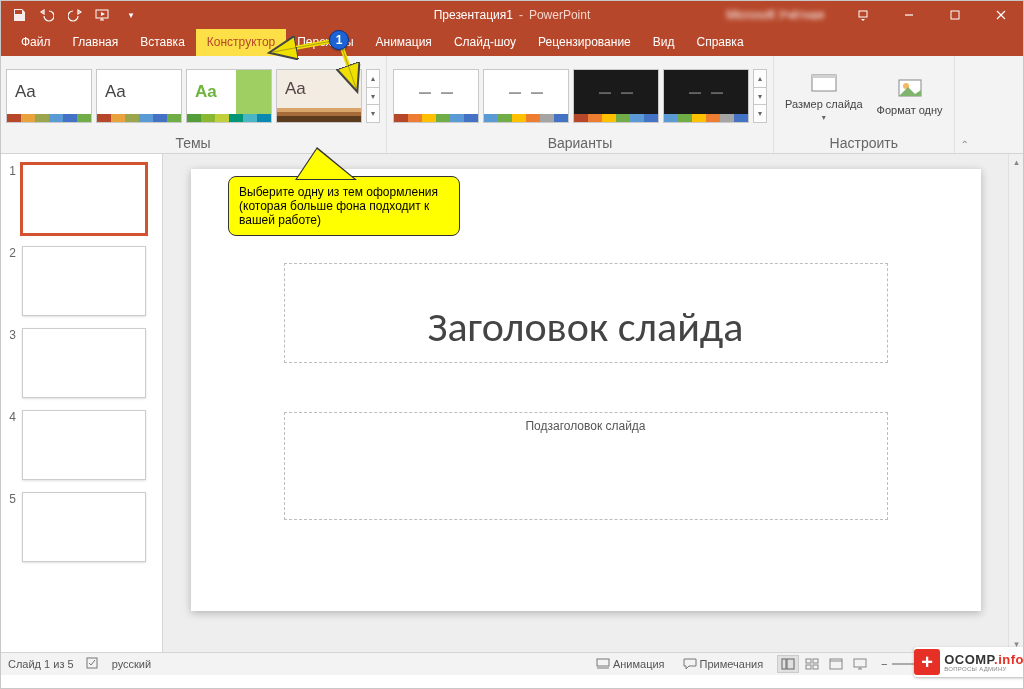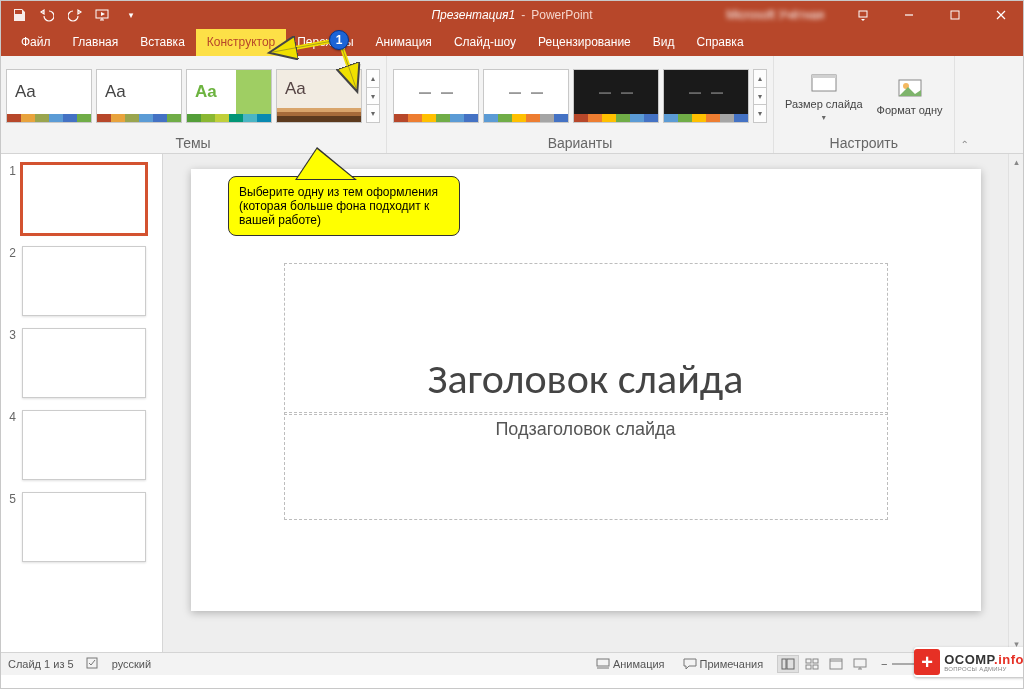--- a/index.html
+++ b/index.html
@@ -2,21 +2,21 @@
 <html><head>
 <meta charset="utf-8">
 <style>
 * { margin: 0; padding: 0; box-sizing: border-box; font-family: "Segoe UI", Arial, sans-serif; }
 body { width: 1024px; height: 689px; background: #fff; overflow: hidden; position: relative; }
 
 .titlebar { height: 29px; background: #b7472a; display: flex; align-items: center; color: #fff; font-size: 12px; position: relative; }
 .qat { display: flex; gap: 2px; padding-left: 6px; align-items: center; }
 .qat-btn { width: 26px; height: 24px; display: flex; align-items: center; justify-content: center; color: #fff; }
 .title-center { position: absolute; left: 50%; transform: translateX(-50%); display: flex; gap: 6px; align-items: center; }
-.title-center .doc { color: #fff; font-style: italic; }
+.title-center .doc { color: #fff; }
 .title-center .app { color: #f5d5cc; }
 .win-btns { margin-left: auto; display: flex; }
 .win-btn { width: 46px; height: 29px; display: flex; align-items: center; justify-content: center; color: #fff; }
 .blur-name { position: absolute; right: 200px; color: #fff; filter: blur(2.5px); font-size: 12px; }
 
 .ribbon-tabs { height: 27px; background: #b7472a; display: flex; align-items: center; color: #fff; font-size: 12px; padding-left: 10px; }
 .rtab { padding: 0 11px; height: 27px; line-height: 27px; cursor: pointer; }
 .rtab.active { background: #fde047; color: #b7472a; }
 .tell-me { margin-left: auto; display: flex; gap: 18px; align-items: center; padding-right: 18px; }
 .tell-me span { display: flex; align-items: center; gap: 4px; }
@@ -46,24 +46,24 @@
 
 .workspace { height: 498px; display: flex; background: #eee; }
 .thumbnails { width: 163px; background: #fff; border-right: 1px solid #d6d6d6; overflow-y: auto; padding: 10px 0; }
 .thumb-item { display: flex; gap: 6px; margin-bottom: 12px; padding-left: 4px; }
 .thumb-num { font-size: 12px; color: #666; width: 12px; text-align: right; }
 .thumb-slide { width: 124px; height: 70px; background: #fff; border: 1px solid #ccc; box-shadow: 0 1px 2px rgba(0,0,0,.12); cursor: pointer; }
 .thumb-slide.selected { outline: 3px solid #d35230; outline-offset: -1px; }
 
 .slide-area { flex: 1; position: relative; display: flex; justify-content: center; padding-top: 15px; }
 .slide { width: 790px; height: 442px; background: #fff; box-shadow: 0 2px 8px rgba(0,0,0,.25); position: relative; }
-.title-ph { position: absolute; left: 93px; top: 94px; width: 604px; height: 152px; border: 1px dashed #bdbdbd; display: flex; align-items: flex-end; justify-content: center; padding-bottom: 10px; }
+.title-ph { position: absolute; left: 93px; top: 94px; width: 604px; height: 100px; border: 1px dashed #bdbdbd; display: flex; align-items: flex-end; justify-content: center; padding-bottom: 10px; }
 .title-ph span { font-size: 42px; color: #444; font-family: Calibri, Arial, sans-serif; }
 .sub-ph { position: absolute; left: 93px; top: 243px; width: 604px; height: 108px; border: 1px dashed #bdbdbd; display: flex; justify-content: center; padding-top: 6px; }
-.sub-ph span { font-size: 18px; color: #555; }
+.sub-ph span { font-size: 12px; color: #555; }
 
 .vscroll { width: 16px; background: #f0f0f0; border-left: 1px solid #e0e0e0; position: relative; }
 .vscroll .up, .vscroll .dn { height: 16px; width: 100%; display: flex; align-items:center; justify-content:center; font-size:9px; color:#888; position:absolute; }
 .vscroll .up { top:0; } .vscroll .dn { bottom:0; }
 
 .statusbar { height: 23px; background: #f3f3f3; border-top: 1px solid #d4d4d4; display: flex; align-items: center; font-size: 11px; color: #555; padding: 0 8px; gap: 12px; position: relative; }
 .sb-right { margin-left: auto; display: flex; align-items: center; gap: 10px; }
 .sb-btn { display: flex; align-items: center; gap: 3px; cursor: pointer; padding: 0 4px; }
 .view-btns { display: flex; gap: 2px; }
 .view-btns div { width: 22px; height: 18px; display: flex; align-items: center; justify-content: center; border: 1px solid transparent; cursor: pointer; }

